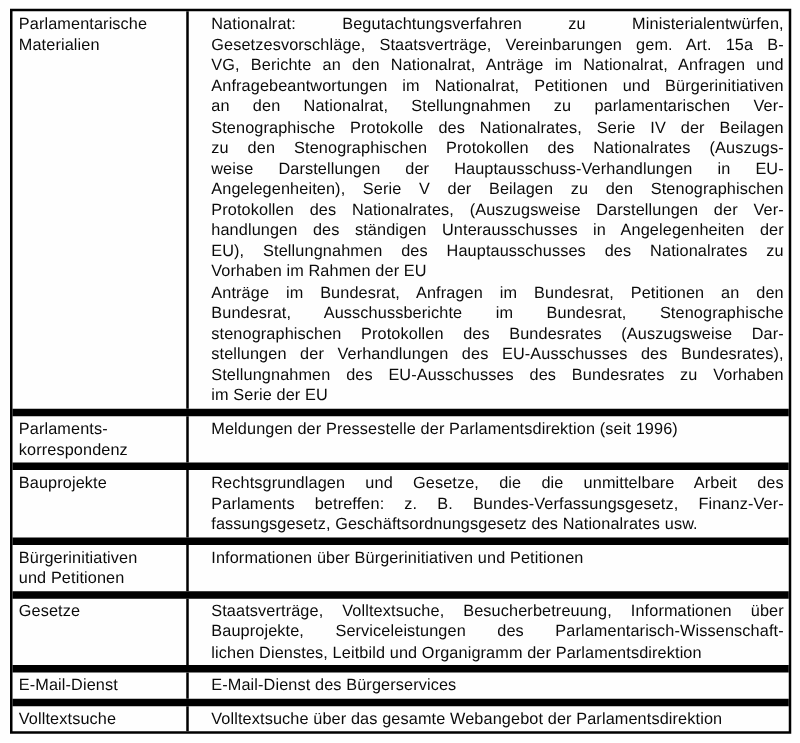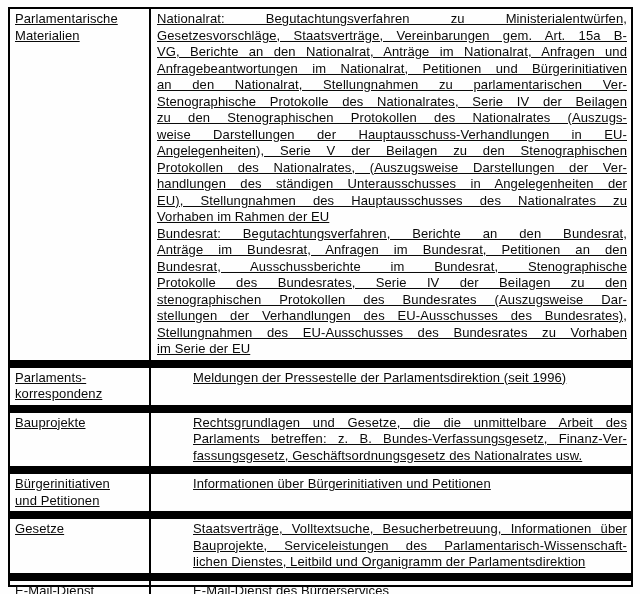--- a/index.html
+++ b/index.html
@@ -30,42 +30,40 @@
     border: 2px solid #000;
     display: flex;
     flex-direction: column;
   }
   .row {
     display: flex;
     flex-direction: row;
     flex: 0 0 auto;
   }
   .row + .row {
-    border-top: 8px solid #000000;
-    gap: 36px;
+    border-top: 6px solid #000000;
   }
   .row:first-child {
     flex: 1 1 auto;
   }
   .cell {
     box-sizing: border-box;
     font-size: 13px;
     line-height: 16.5px;
     letter-spacing: 0.1px;
-    text-decoration: underline;
   }
   .cell.term {
     width: 141px;
     flex: 0 0 141px;
     border-right: 2px solid #000;
     padding: 2px 6px 2px 5px;
   }
   .cell.desc {
     flex: 1 1 auto;
-    padding: 2px 4px 2px 6px;
+    padding: 2px 4px 2px 18px;
   }
   .tline, .dline {
     white-space: normal;
   }
   
   .dline.just {
     text-align: justify;
     text-align-last: justify;
   }
   .dline.last {
@@ -89,24 +87,22 @@
           <div class="dline just">Anfragebeantwortungen im Nationalrat, Petitionen und Bürgerinitiativen</div>
           <div class="dline just">an den Nationalrat, Stellungnahmen zu parlamentarischen Ver-</div>
           <div class="dline just">Stenographische Protokolle des Nationalrates, Serie IV der Beilagen</div>
           <div class="dline just">zu den Stenographischen Protokollen des Nationalrates (Auszugs-</div>
           <div class="dline just">weise Darstellungen der Hauptausschuss-Verhandlungen in EU-</div>
           <div class="dline just">Angelegenheiten), Serie V der Beilagen zu den Stenographischen</div>
           <div class="dline just">Protokollen des Nationalrates, (Auszugsweise Darstellungen der Ver-</div>
           <div class="dline just">handlungen des ständigen Unterausschusses in Angelegenheiten der</div>
           <div class="dline just">EU), Stellungnahmen des Hauptausschusses des Nationalrates zu</div>
           <div class="dline last">Vorhaben im Rahmen der EU</div>
-          <div class="dline just">Bundesrat: Begutachtungsverfahren, Berichte an den Bundesrat,</div>
           <div class="dline just">Anträge im Bundesrat, Anfragen im Bundesrat, Petitionen an den</div>
           <div class="dline just">Bundesrat, Ausschussberichte im Bundesrat, Stenographische</div>
-          <div class="dline just">Protokolle des Bundesrates, Serie IV der Beilagen zu den</div>
           <div class="dline just">stenographischen Protokollen des Bundesrates (Auszugsweise Dar-</div>
           <div class="dline just">stellungen der Verhandlungen des EU-Ausschusses des Bundesrates),</div>
           <div class="dline just">Stellungnahmen des EU-Ausschusses des Bundesrates zu Vorhaben</div>
           <div class="dline last">im Serie der EU</div>
         </div>
       </div>
       <div class="row">
         <div class="cell term">
           <div class="tline">Parlaments-</div>
           <div class="tline">korrespondenz</div>

